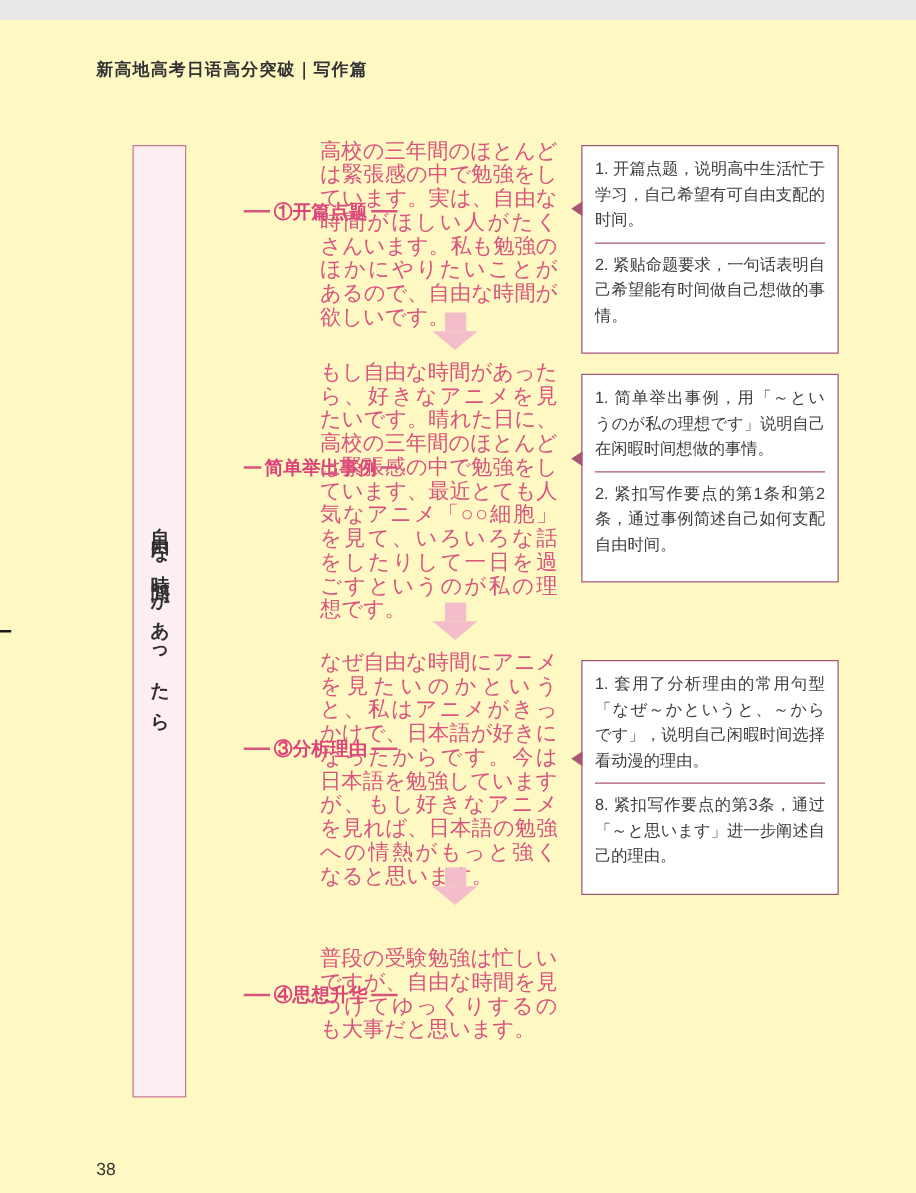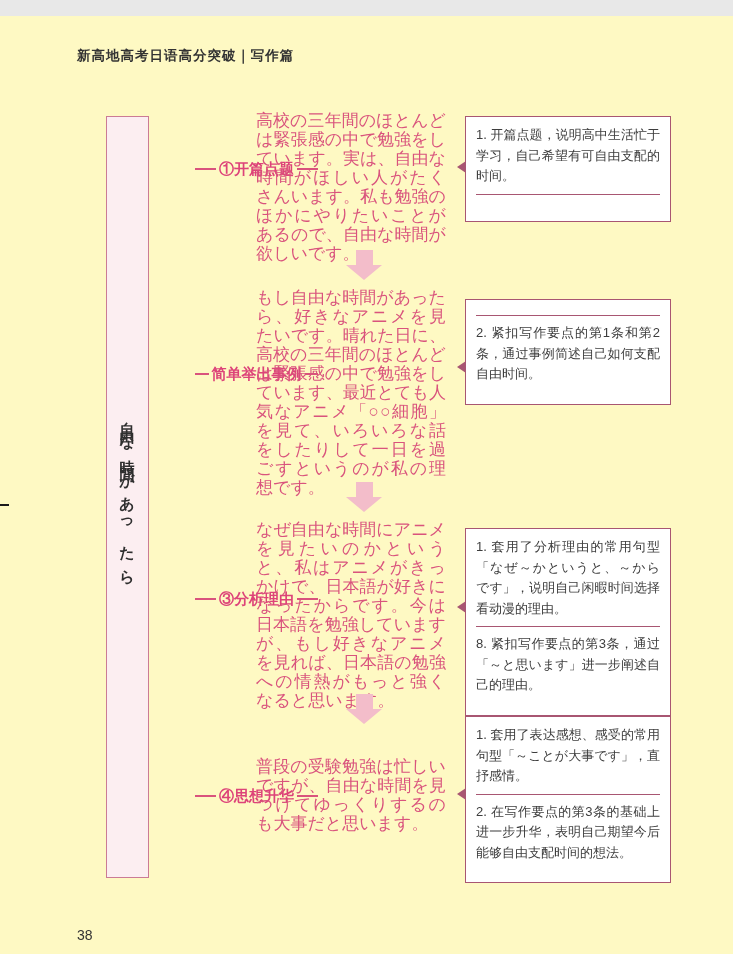--- a/index.html
+++ b/index.html
@@ -85,35 +85,37 @@
   <div class="step-connector s1">
     <span class="conn-line"></span>
     <span class="step-label">①开篇点题</span>
     <span class="conn-line"></span>
   </div>
   <div class="jp-para p1">高校の三年間のほとんどは緊張感の中で勉強をしています。実は、自由な時間がほしい人がたくさんいます。私も勉強のほかにやりたいことがあるので、自由な時間が欲しいです。</div>
   <div class="note-box n1">
     <div class="note-arrow"></div>
     <div class="note-item">1. 开篇点题，说明高中生活忙于学习，自己希望有可自由支配的时间。</div>
     <div class="note-divider"></div>
+    <div class="note-item">2. 紧贴命题要求，一句话表明自己希望能有时间做自己想做的事情。</div>
   </div>
 
   <div class="down-arrow a1">
     <div class="stem"></div>
     <div class="head"></div>
   </div>
 
   <div class="step-connector s2">
     <span class="conn-line"></span>
     <span class="step-label">简单举出事例</span>
     <span class="conn-line"></span>
   </div>
   <div class="jp-para p2">もし自由な時間があったら、好きなアニメを見たいです。晴れた日に、高校の三年間のほとんどは緊張感の中で勉強をしています、最近とても人気なアニメ「○○細胞」を見て、いろいろな話をしたりして一日を過ごすというのが私の理想です。</div>
   <div class="note-box n2">
     <div class="note-arrow"></div>
+    <div class="note-item">1. 简单举出事例，用「～というのが私の理想です」说明自己在闲暇时间想做的事情。</div>
     <div class="note-divider"></div>
     <div class="note-item">2. 紧扣写作要点的第1条和第2条，通过事例简述自己如何支配自由时间。</div>
   </div>
 
   <div class="down-arrow a2">
     <div class="stem"></div>
     <div class="head"></div>
   </div>
 
   <div class="step-connector s3">
@@ -133,24 +135,18 @@
     <div class="stem"></div>
     <div class="head"></div>
   </div>
 
   <div class="step-connector s4">
     <span class="conn-line"></span>
     <span class="step-label">④思想升华</span>
     <span class="conn-line"></span>
   </div>
   <div class="jp-para p4">普段の受験勉強は忙しいですが、自由な時間を見つけてゆっくりするのも大事だと思います。</div>
-  <div class="note-box n4">
-    <div class="note-arrow"></div>
-    <div class="note-item">1. 套用了表达感想、感受的常用句型「～ことが大事です」，直抒感情。</div>
-    <div class="note-divider"></div>
-    <div class="note-item">2. 在写作要点的第3条的基础上进一步升华，表明自己期望今后能够自由支配时间的想法。</div>
-  </div>
 
   <div class="crop-tick"></div>
 
   <div class="page-number">38</div>
 
 </div>
 
 </body></html>

